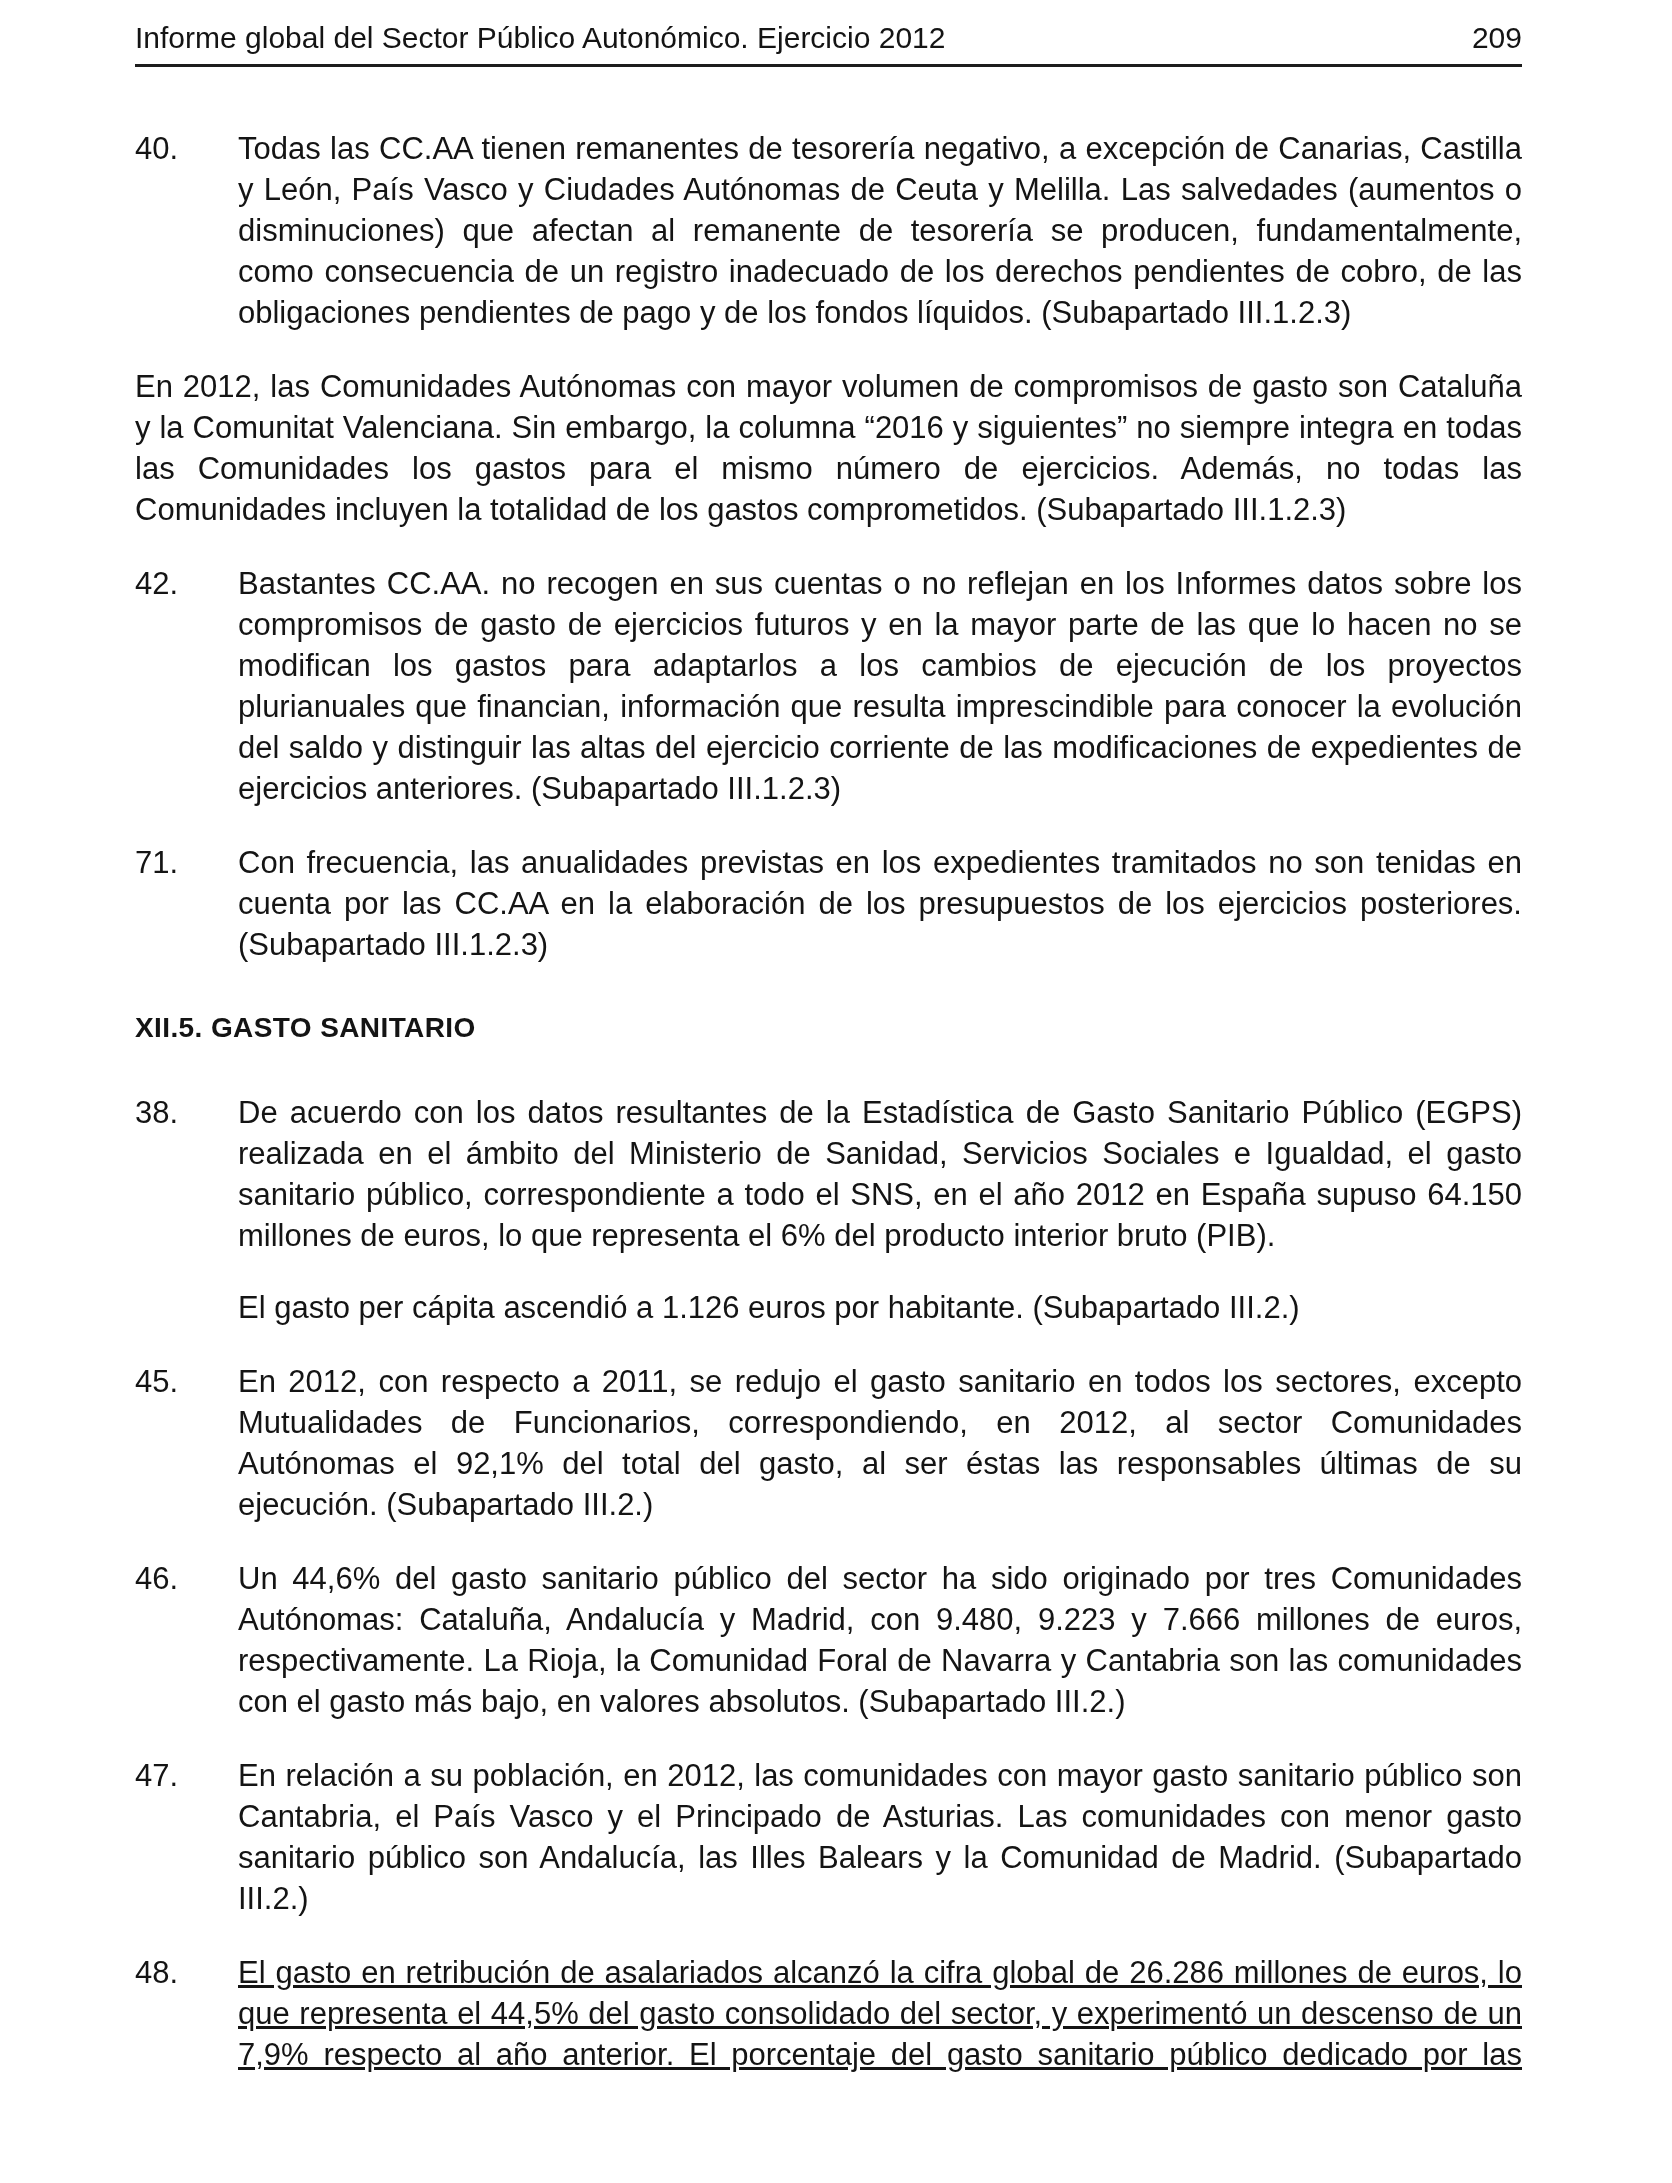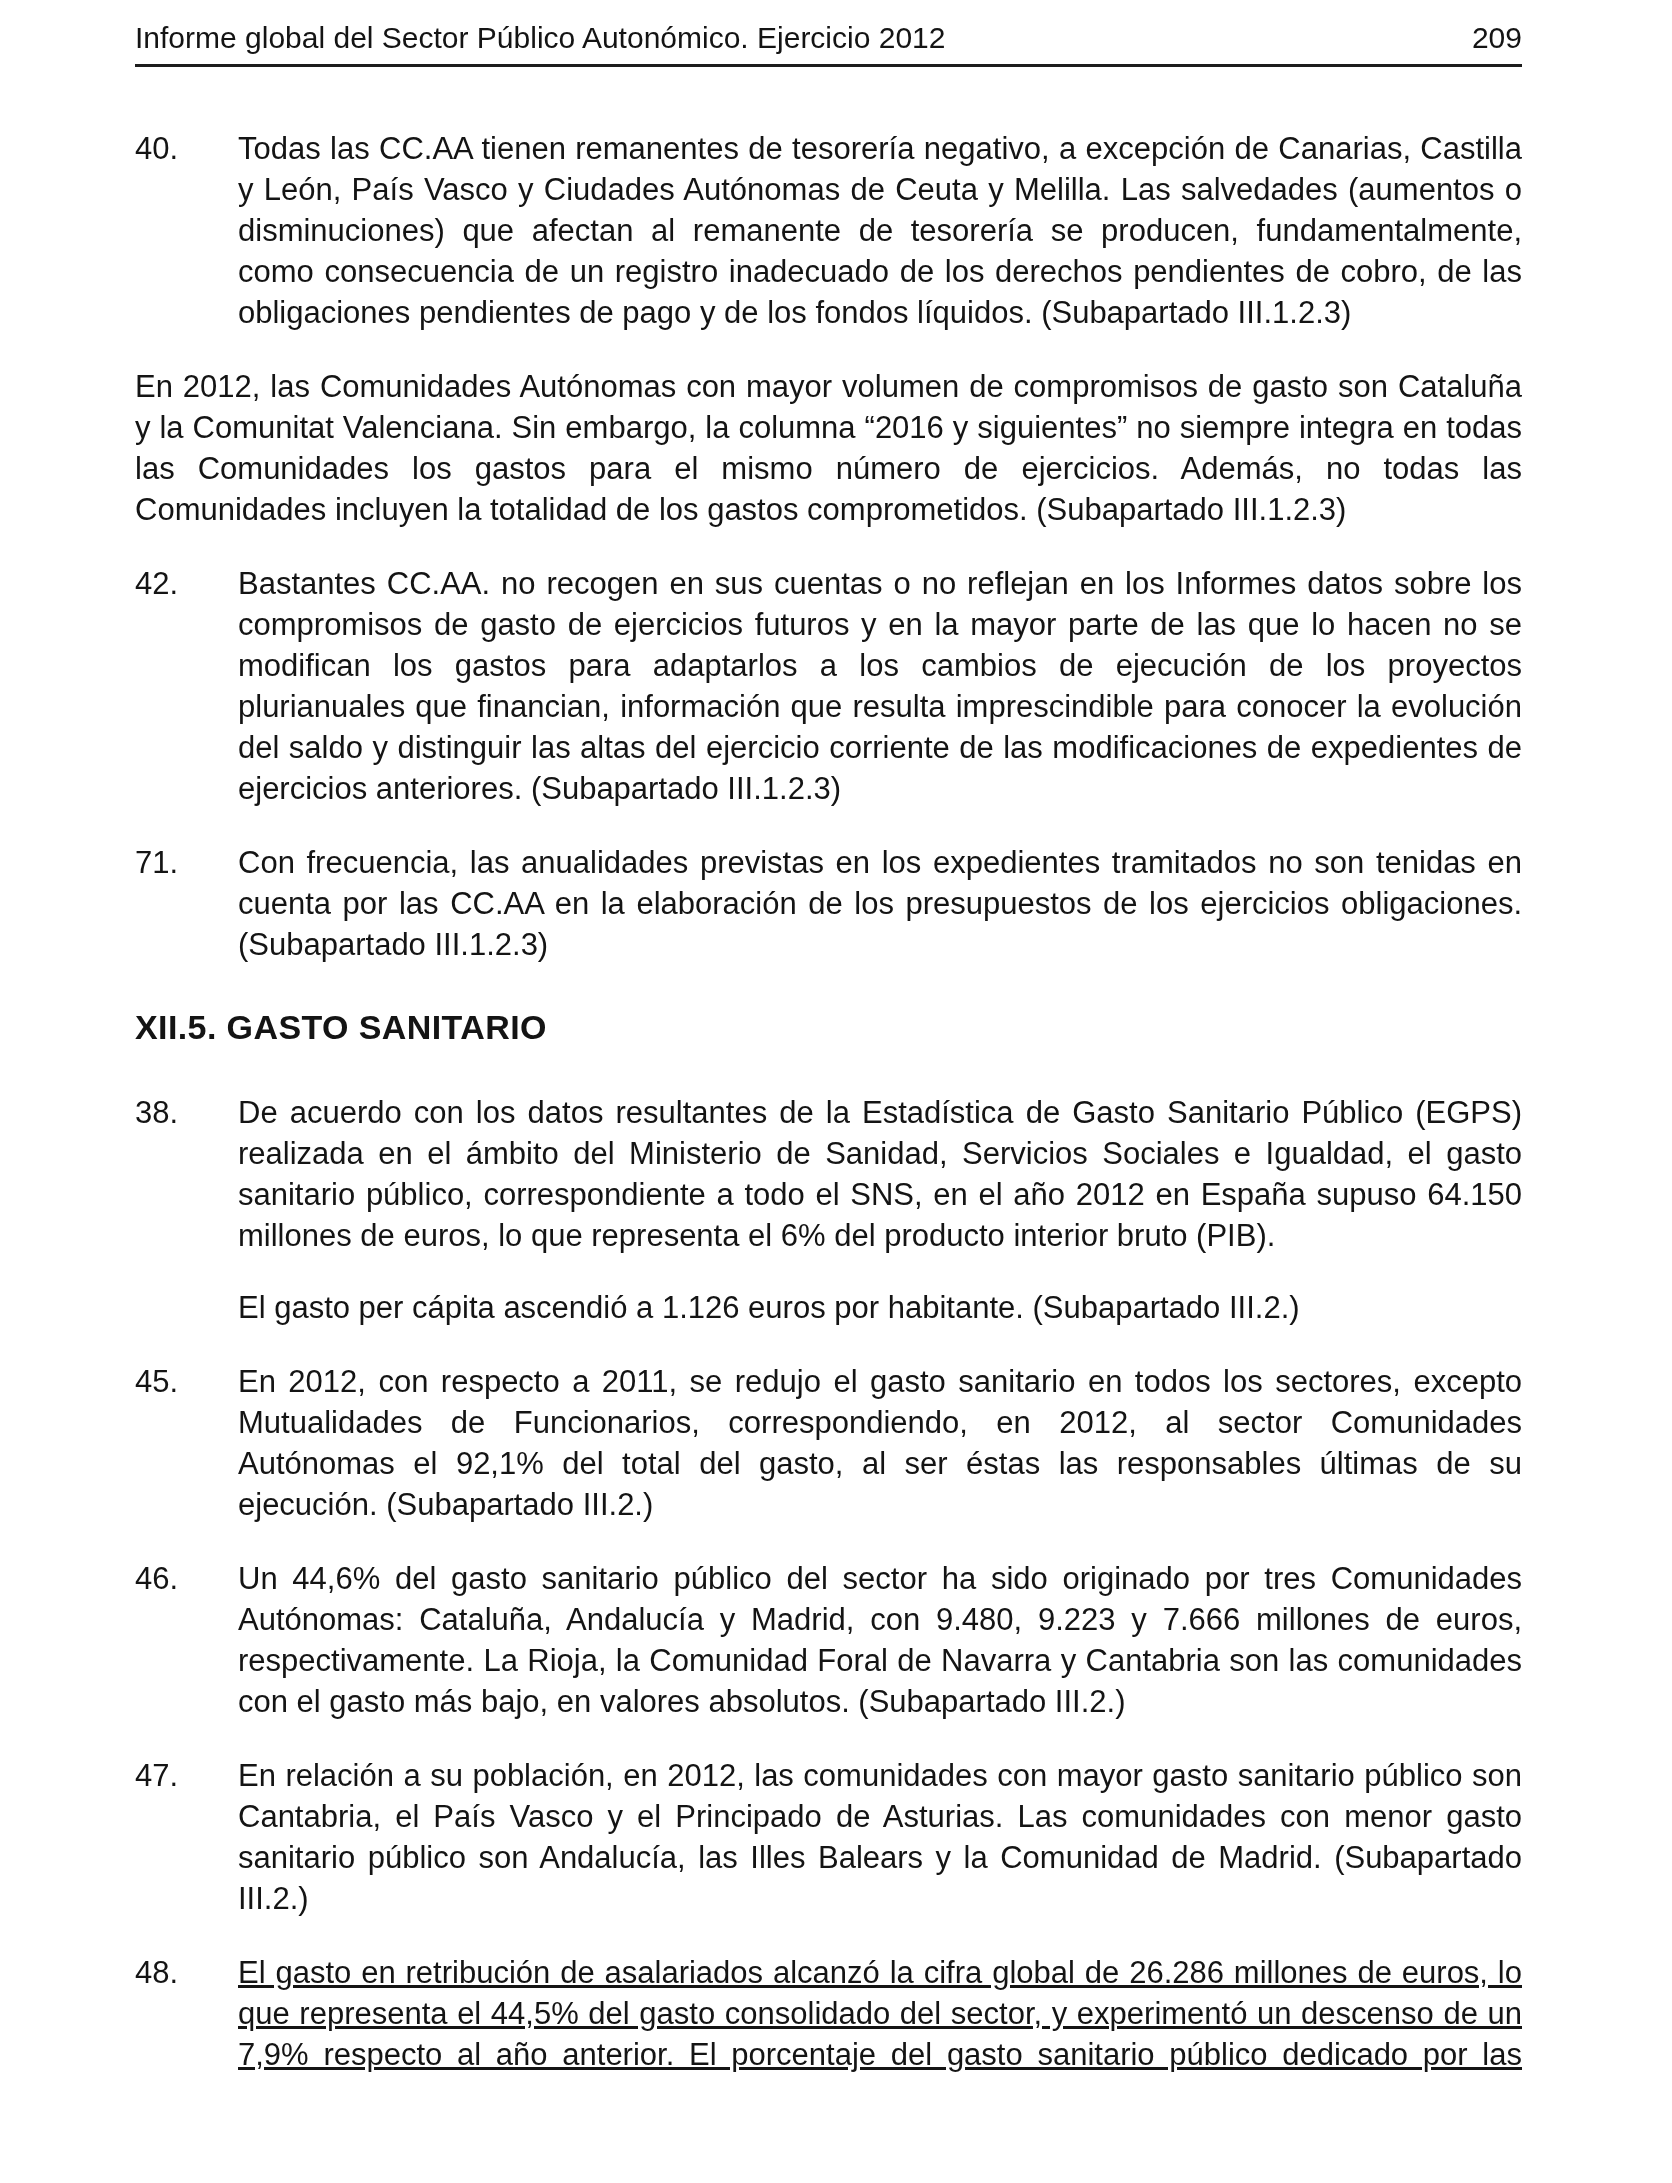--- a/index.html
+++ b/index.html
@@ -48,21 +48,21 @@
     text-align: justify;
   }
   .item .body .cont {
     margin-top: 31px;
   }
   .item.truncated .body {
     text-align-last: justify;
     text-decoration: underline;
   }
   .section-heading {
-    font-size: 34px;
+    font-size: 28px;
     line-height: 41px;
     font-weight: bold;
     margin: 42px 0 44px 0;
     letter-spacing: 0.4px;
   }
 </style>
 </head>
 <body>
 
 <div class="page">
@@ -84,21 +84,21 @@
       <div class="body">En 2012, las Comunidades Autónomas con mayor volumen de compromisos de gasto son Cataluña y la Comunitat Valenciana. Sin embargo, la columna “2016 y siguientes” no siempre integra en todas las Comunidades los gastos para el mismo número de ejercicios. Además, no todas las Comunidades incluyen la totalidad de los gastos comprometidos. (Subapartado III.1.2.3)</div>
     </div>
 
     <div class="item">
       <span class="num">42.</span>
       <div class="body">Bastantes CC.AA. no recogen en sus cuentas o no reflejan en los Informes datos sobre los compromisos de gasto de ejercicios futuros y en la mayor parte de las que lo hacen no se modifican los gastos para adaptarlos a los cambios de ejecución de los proyectos plurianuales que financian, información que resulta imprescindible para conocer la evolución del saldo y distinguir las altas del ejercicio corriente de las modificaciones de expedientes de ejercicios anteriores. (Subapartado III.1.2.3)</div>
     </div>
 
     <div class="item">
       <span class="num">71.</span>
-      <div class="body">Con frecuencia, las anualidades previstas en los expedientes tramitados no son tenidas en cuenta por las CC.AA en la elaboración de los presupuestos de los ejercicios obligaciones. (Subapartado III.1.2.3)</div>
+      <div class="body">Con frecuencia, las anualidades previstas en los expedientes tramitados no son tenidas en cuenta por las CC.AA en la elaboración de los presupuestos de los ejercicios posteriores. (Subapartado III.1.2.3)</div>
     </div>
 
     <h2 class="section-heading">XII.5. GASTO SANITARIO</h2>
 
     <div class="item">
       <span class="num">38.</span>
       <div class="body">
         <div>De acuerdo con los datos resultantes de la Estadística de Gasto Sanitario Público (EGPS) realizada en el ámbito del Ministerio de Sanidad, Servicios Sociales e Igualdad, el gasto sanitario público, correspondiente a todo el SNS, en el año 2012 en España supuso 64.150 millones de euros, lo que representa el 6% del producto interior bruto (PIB).</div>
         <div class="cont">El gasto per cápita ascendió a 1.126 euros por habitante. (Subapartado III.2.)</div>
       </div>

